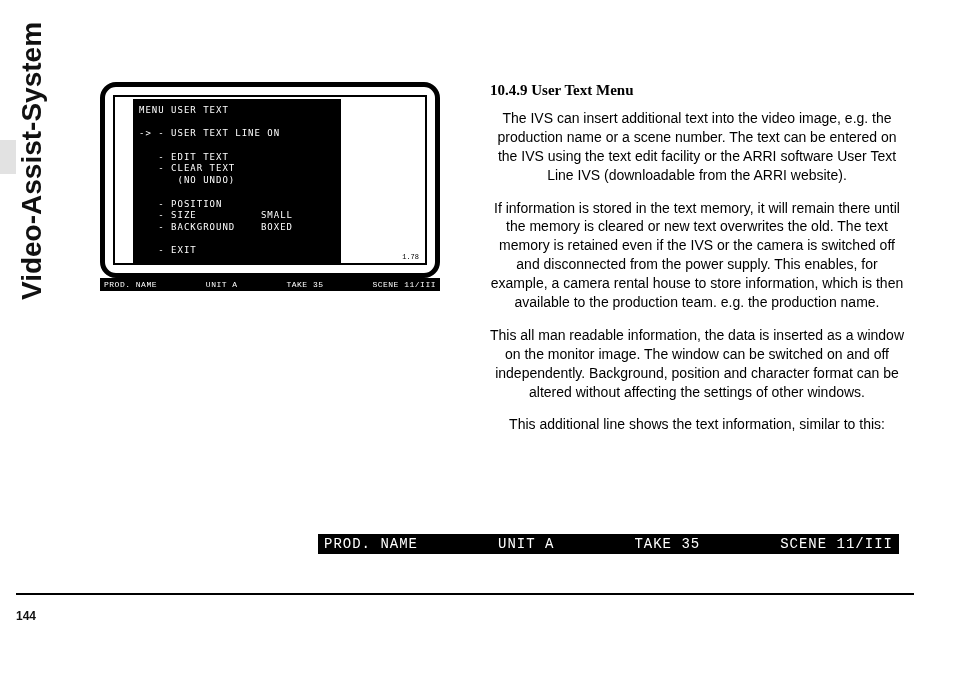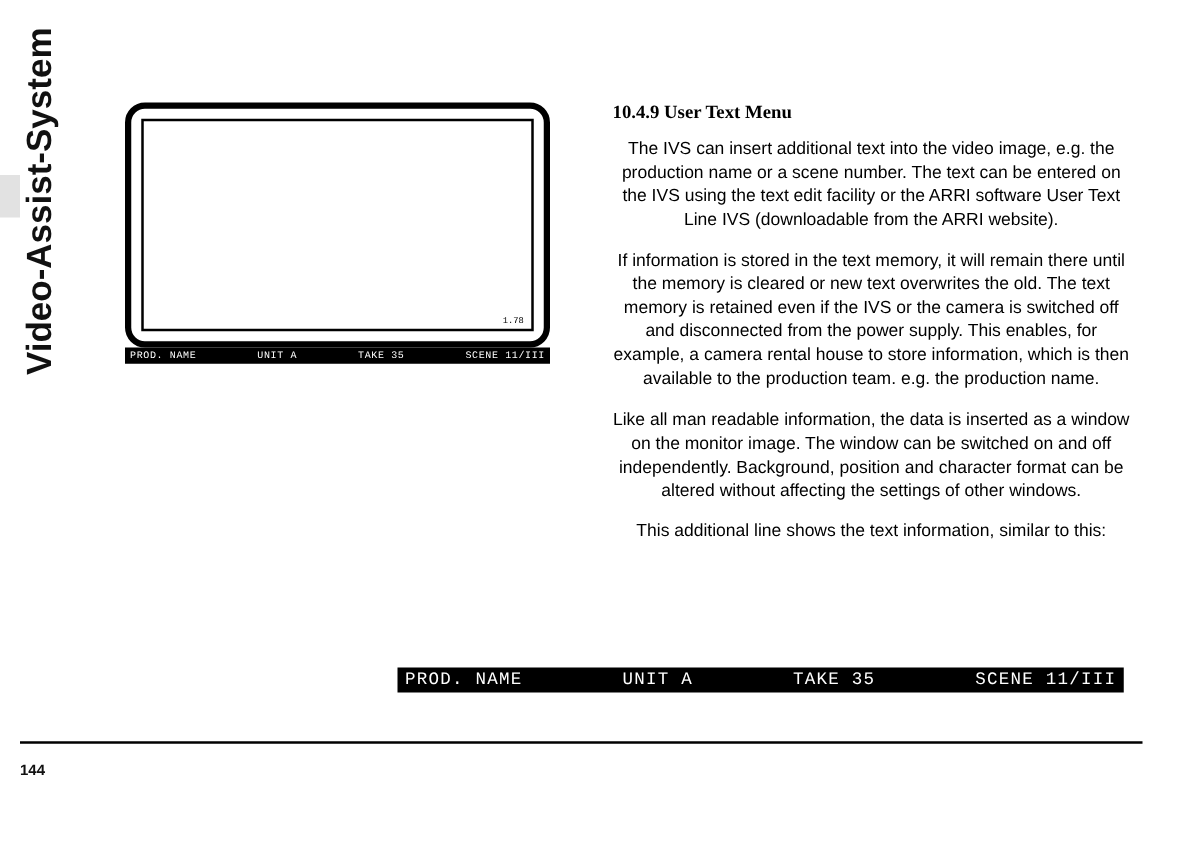--- a/index.html
+++ b/index.html
@@ -162,37 +162,52 @@
   <div class="tab-left"></div>
 
   <div class="sidebar-title">Video-Assist-System</div>
 
   <div class="page-number">144</div>
   <div class="hr-top"></div>
 
   <div class="monitor-wrap">
     <div class="monitor-outer">
       <div class="monitor-inner">
+        <div class="menu-block">
+          <pre>MENU USER TEXT
+
+-&gt; - USER TEXT LINE ON
+
+   - EDIT TEXT
+   - CLEAR TEXT
+      (NO UNDO)
+
+   - POSITION
+   - SIZE          SMALL
+   - BACKGROUND    BOXED
+
+   - EXIT</pre>
+        </div>
         <div class="corner-num">1.78</div>
       </div>
     </div>
     <div class="monitor-statusbar">
       <span>PROD. NAME</span>
       <span>UNIT A</span>
       <span>TAKE 35</span>
       <span>SCENE 11/III</span>
     </div>
   </div>
 
   <div class="text-col">
     <p class="section-title">10.4.9 User Text Menu</p>
 
     <p class="para">The IVS can insert additional text into the video image, e.g. the production name or a scene number. The text can be entered on the IVS using the text edit facility or the ARRI software User Text Line IVS (downloadable from the ARRI website).</p>
     <p class="para">If information is stored in the text memory, it will remain there until the memory is cleared or new text overwrites the old. The text memory is retained even if the IVS or the camera is switched off and disconnected from the power supply. This enables, for example, a camera rental house to store information, which is then available to the production team. e.g. the production name.</p>
-    <p class="para">Like all man readable information, the data is inserted as a window on the monitor image. The window can be switched on and off independently. Background, position and character format can be altered without affecting the settings of other windows.</p>
+    <p class="para">This all man readable information, the data is inserted as a window on the monitor image. The window can be switched on and off independently. Background, position and character format can be altered without affecting the settings of other windows.</p>
     <p class="para">This additional line shows the text information, similar to this:</p>
   </div>
 
   <div class="statusbar-sample-wrap">
     <div class="statusbar">
       <span>PROD. NAME</span>
       <span>UNIT A</span>
       <span>TAKE 35</span>
       <span>SCENE 11/III</span>
     </div>

